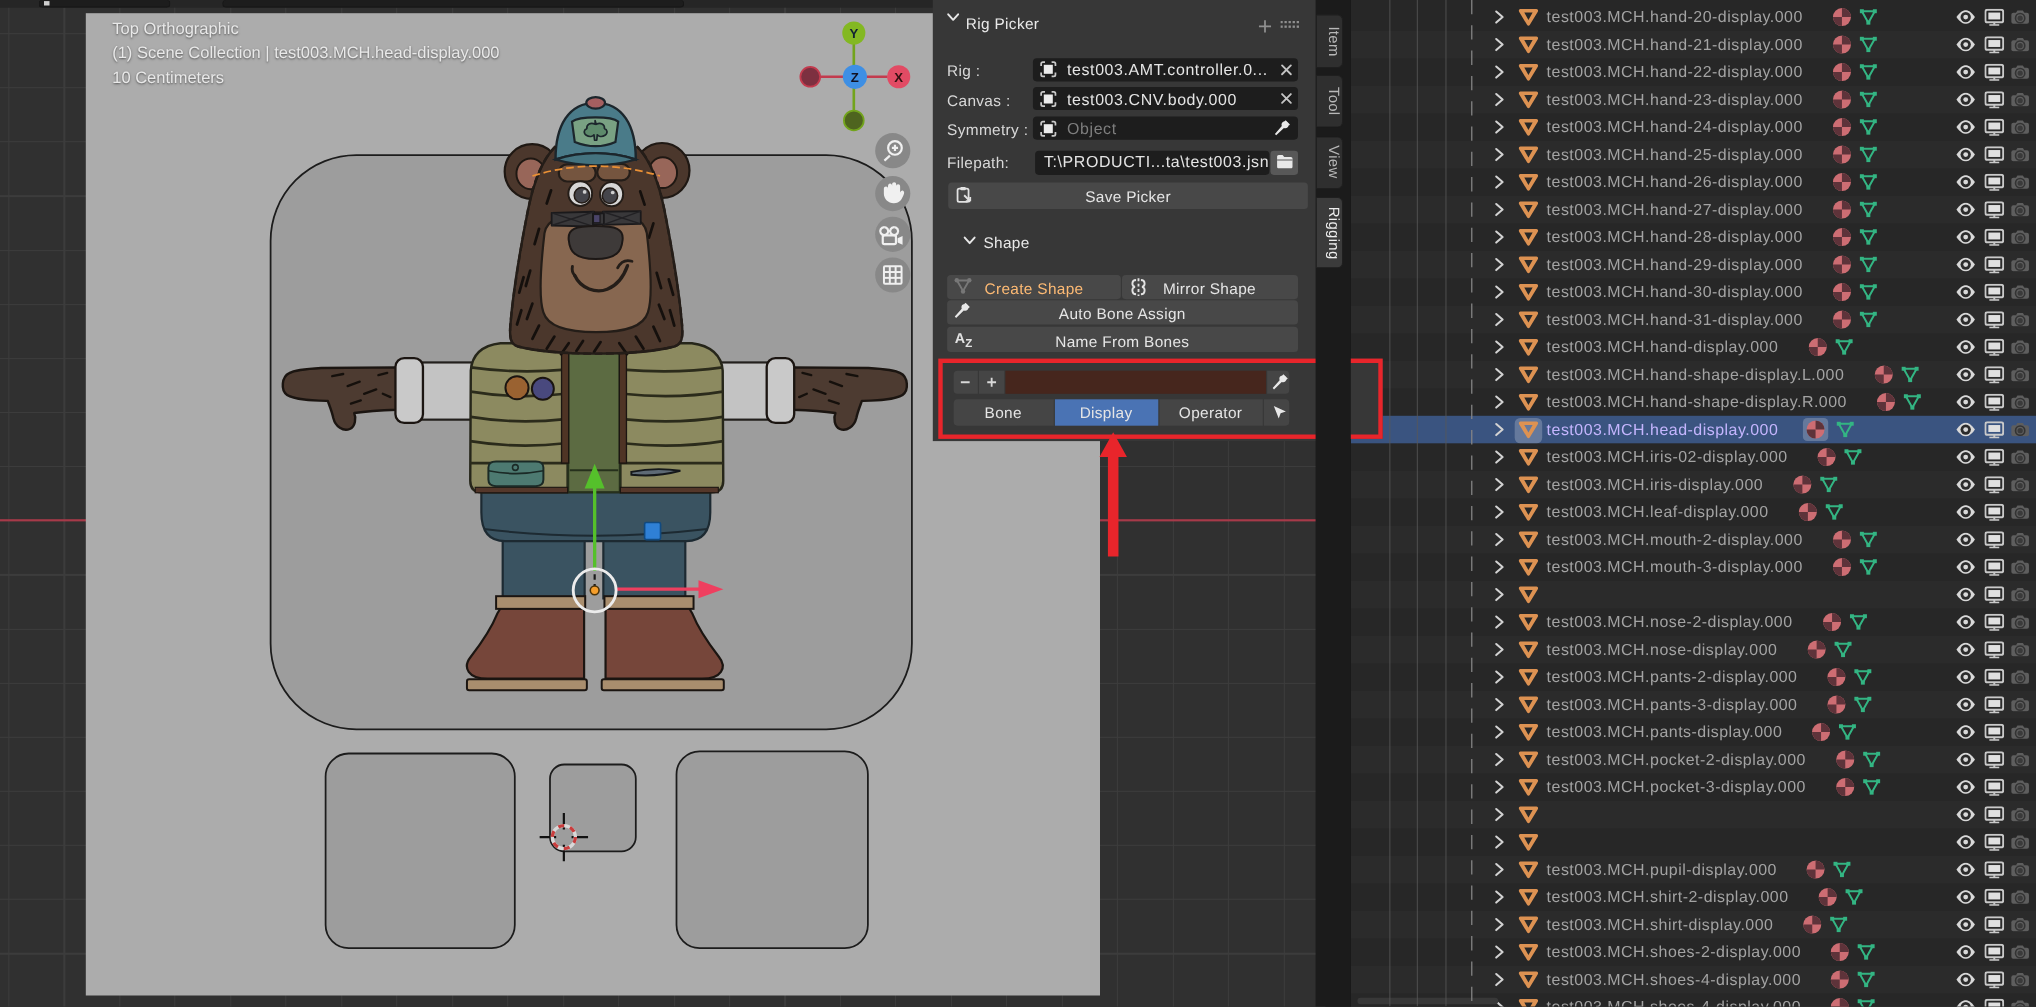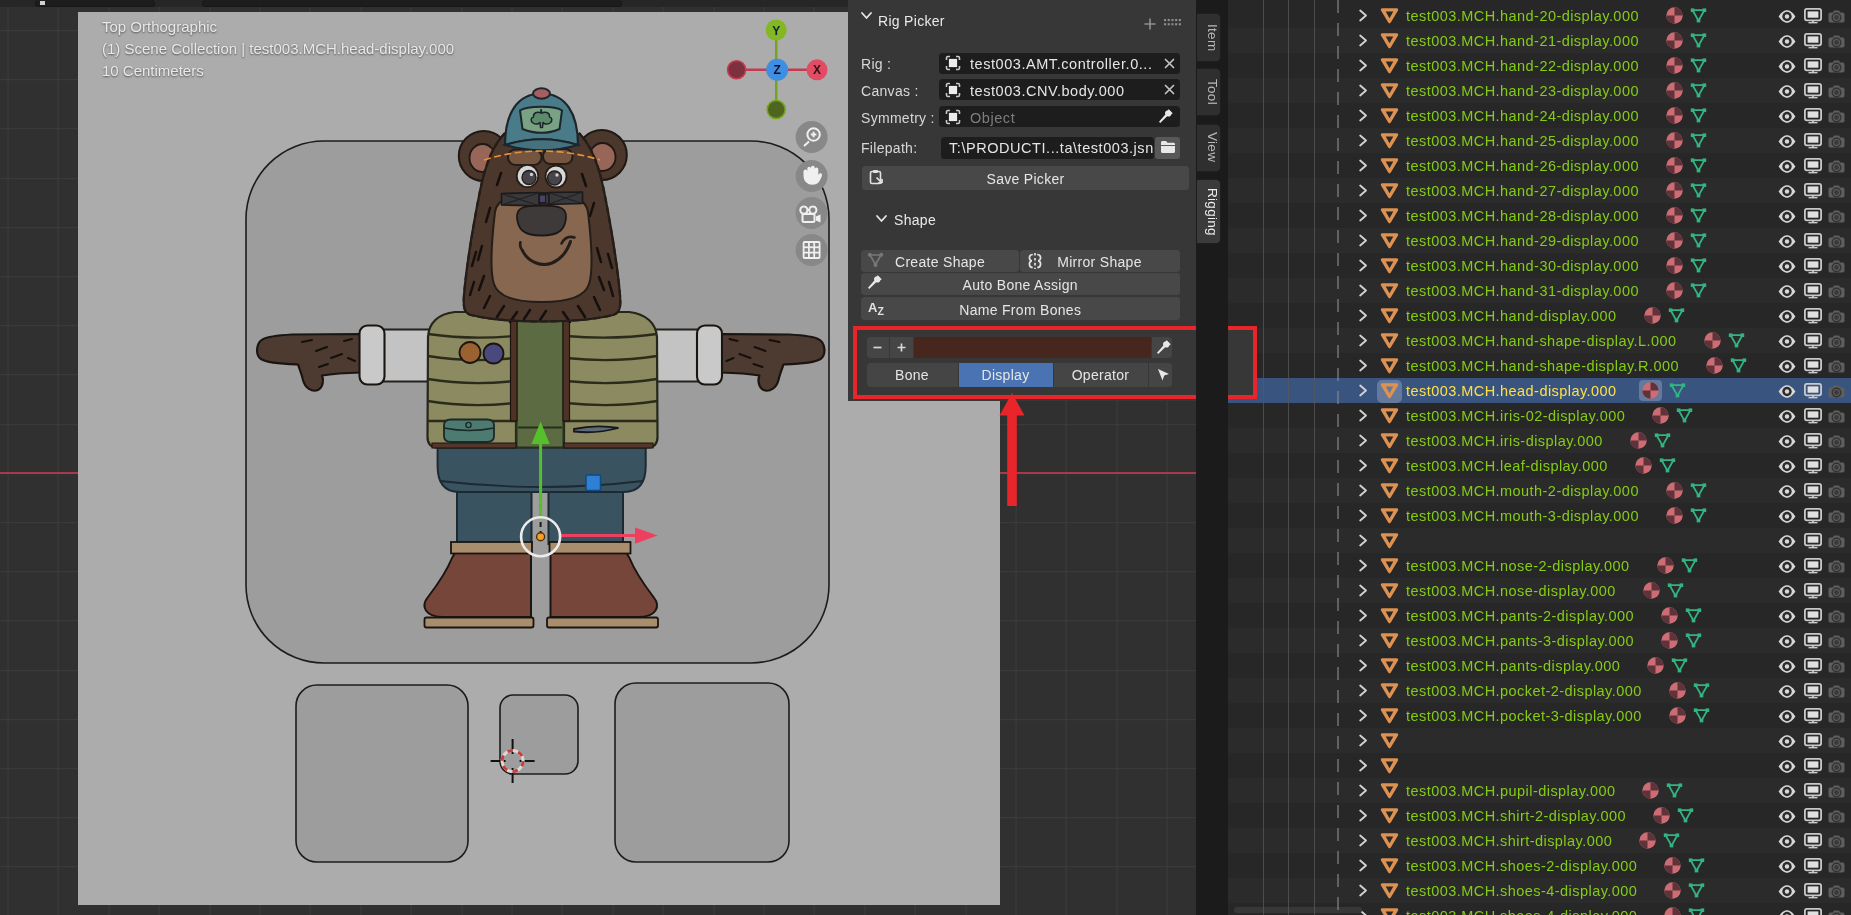--- a/index.html
+++ b/index.html
@@ -30,22 +30,22 @@
 #outliner { position:absolute; left:1228px; top:0; width:623px; height:915px; background:#272727; overflow:hidden; }
 .gl { position:absolute; top:0; width:1px; height:915px; background:#585858; opacity:0.75; z-index:6; }
 .orow { position:absolute; left:0; width:623px; height:25px; }
 .orow.alt { background:#2b2b2b; }
 .orow.sel { background:#3a5480; }
 .chev { position:absolute; left:130px; top:5px; }
 .tri { position:absolute; left:152px; top:4px; width:20px; height:18px; }
 .tri svg { position:relative; z-index:2; }
 .ibg { position:absolute; left:-3px; top:-2.5px; width:25px; height:23px; background:rgba(255,255,255,0.22); border-radius:5px; z-index:1; }
 .nmwrap { position:absolute; left:178px; top:0; height:25px; display:flex; align-items:center; }
-.onm { font-size:14.5px; color:#84cc16; letter-spacing:0.45px; white-space:pre; }
-.sel .onm { color:#fde047; }
+.onm { font-size:14.5px; color:#a3a3a3; letter-spacing:0.45px; white-space:pre; }
+.sel .onm { color:#c4b5fd; }
 .mat { margin-left:27px; height:17px; }
 .matsel { background:rgba(255,255,255,0.22); border-radius:4px; padding:2px 3px; height:21px; margin-left:22px; }
 .mdat { margin-left:7px; height:15px; }
 .reye { position:absolute; left:550px; top:6px; }
 .rmon { position:absolute; left:575.5px; top:4.5px; }
 .rcam { position:absolute; left:600px; top:6px; }
 #oscroll { position:absolute; left:6px; top:907px; width:128px; height:6px; background:#383838; border-radius:3px; }
 </style></head>
 <body>
 
@@ -404,21 +404,21 @@
   <span class="abs plab" style="left:46px;top:212px;color:#e9e9e9">Shape</span>
 
   <div class="abs btn" style="left:13px;top:249.5px;width:158px;height:22px"></div>
   <div class="abs btn" style="left:171.5px;top:249.5px;width:160px;height:22px"></div>
   <svg class="abs" style="left:19px;top:252px" width="17" height="16" viewBox="0 0 17 15">
       <path d="M3,2.5 L14,2.5 L8.5,12 Z" fill="none" stroke="#777777" stroke-width="1.7" stroke-linejoin="round"></path>
       <circle cx="2.8" cy="2.3" r="2" fill="#777777"></circle>
       <circle cx="14.2" cy="2.3" r="2" fill="#777777"></circle>
       <circle cx="8.5" cy="12.5" r="2" fill="#777777"></circle>
     </svg>
-  <span class="abs pbt" style="left:13px;top:253.5px;width:158px;color:#e5e5e5">Create Shape</span>
+  <span class="abs pbt" style="left:13px;top:253.5px;width:158px;color:#fdba74">Create Shape</span>
   <svg class="abs" style="left:178px;top:251.5px" width="18" height="18" viewBox="0 0 18 18">
       <g stroke="#e2e2e2" fill="none" stroke-width="1.7">
         <path d="M6.8,2.5 C2.5,2.5 2.5,8 5.8,8.8 C2.5,9.5 2.5,15.5 6.8,15.5"></path>
         <path d="M11.2,2.5 C15.5,2.5 15.5,8 12.2,8.8 C15.5,9.5 15.5,15.5 11.2,15.5"></path>
         <line x1="9" y1="1" x2="9" y2="17" stroke-dasharray="2.6,2.3"></line>
       </g>
     </svg>
   <span class="abs pbt" style="left:171.5px;top:253.5px;width:160px">Mirror Shape</span>
 
   <div class="abs btn" style="left:13px;top:272.5px;width:318.5px;height:22.5px"></div>

